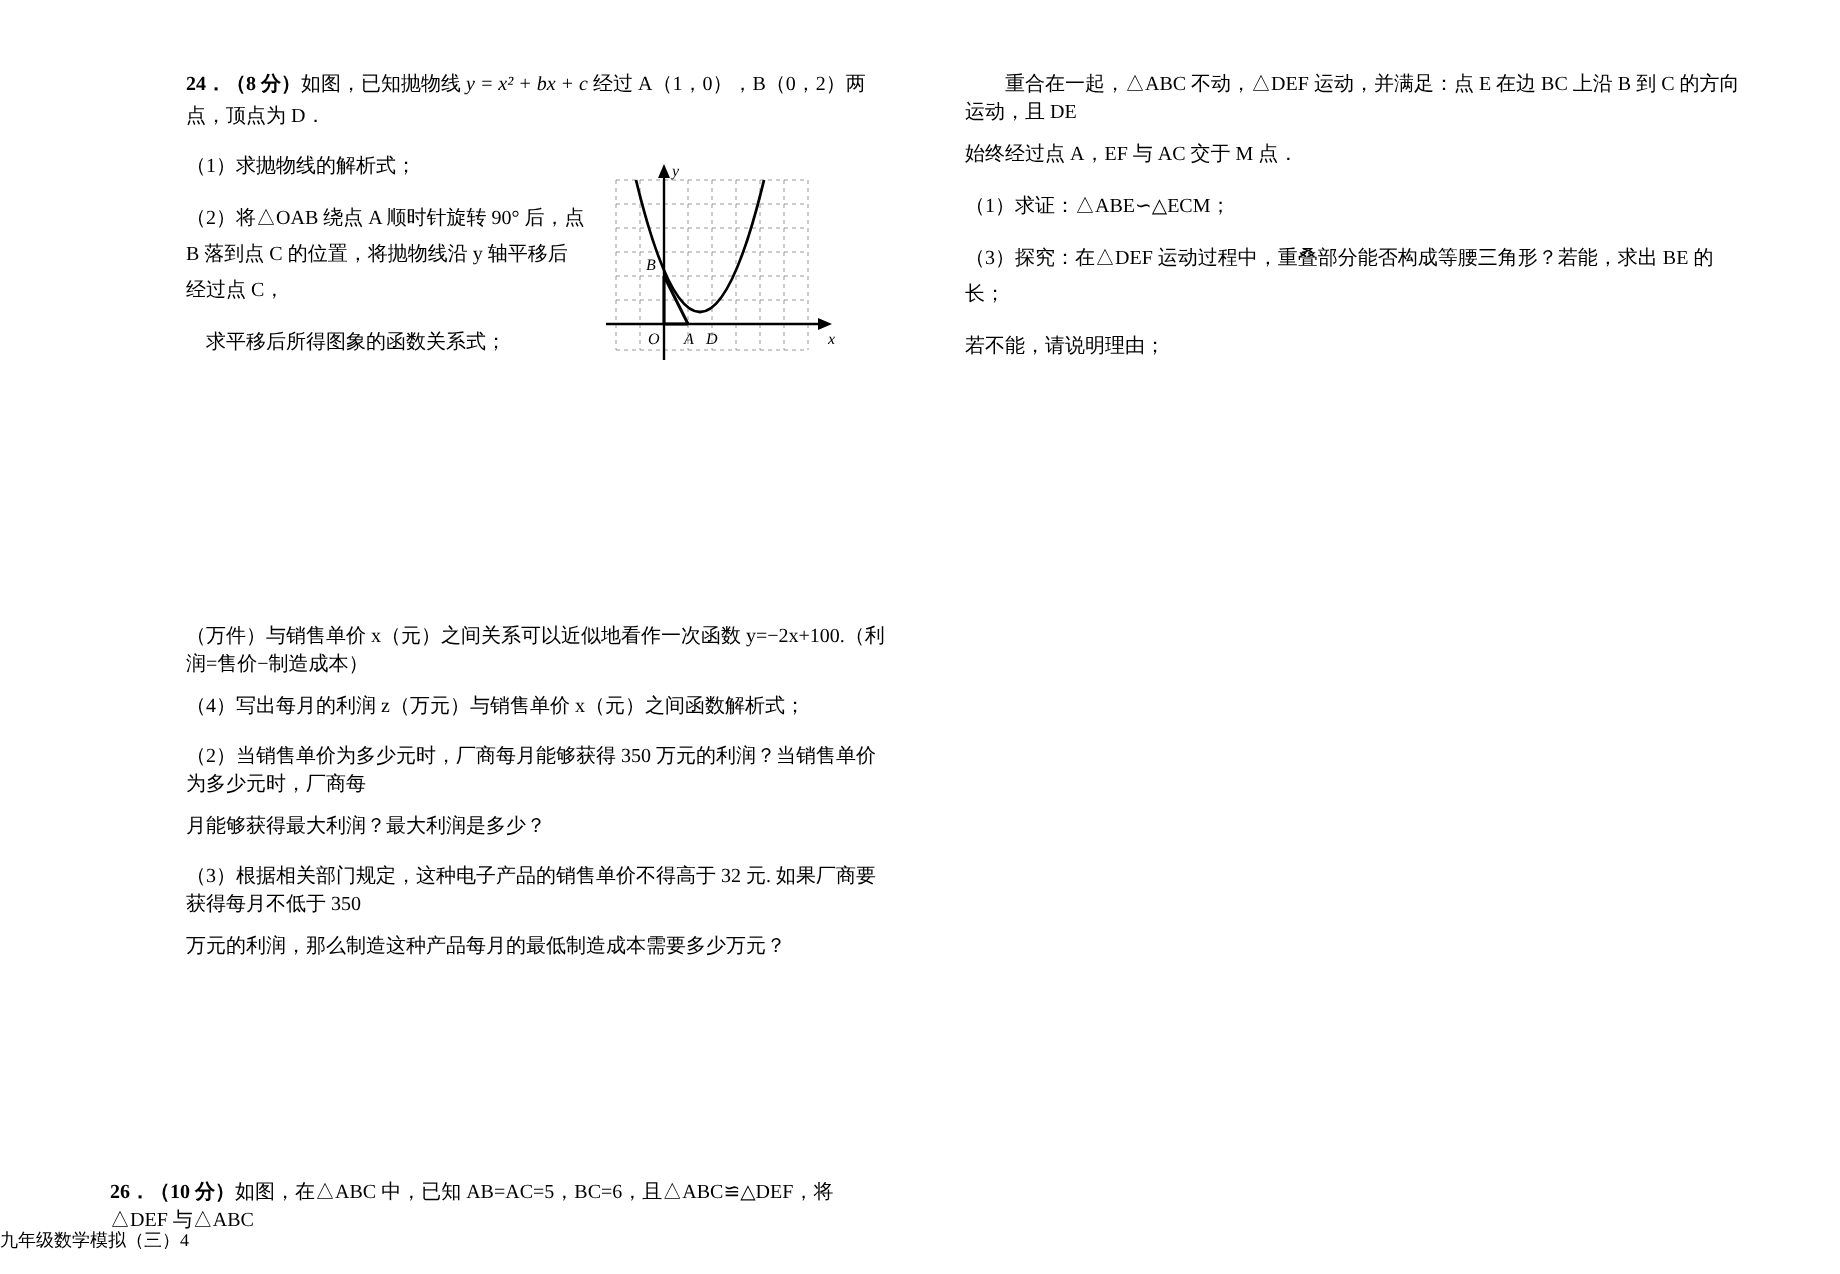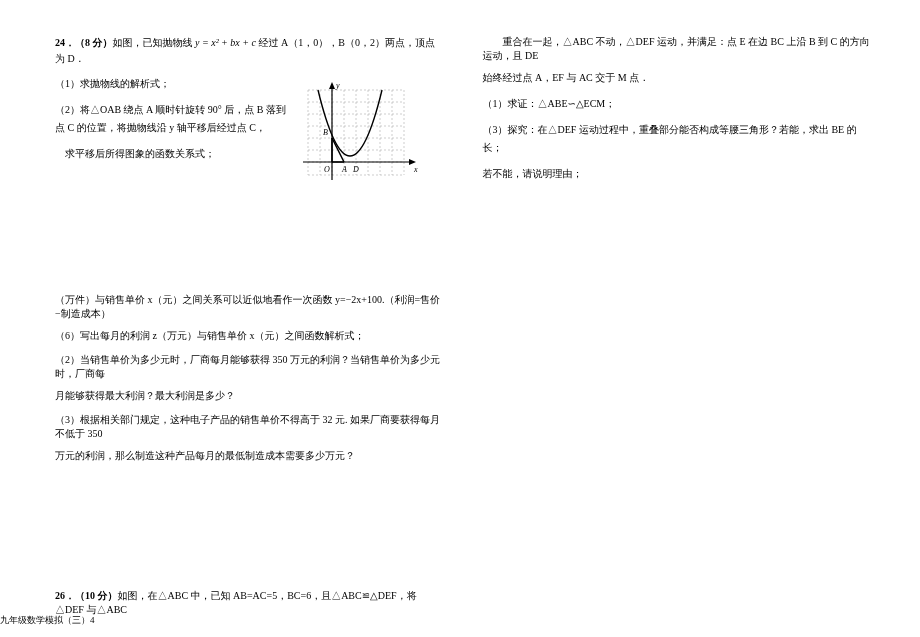--- a/index.html
+++ b/index.html
@@ -35,20 +35,21 @@
     .problem-header {
       margin-bottom: 8px;
       line-height: 1.6;
     }
     .problem-line {
       margin-bottom: 8px;
       line-height: 1.8;
     }
     .problem-section {
       margin-bottom: 40px;
+      margin-left: 38px;
     }
     .graph-container {
       position: absolute;
       right: 20px;
       top: 45px;
     }
     .graph-svg {
       width: 125px;
       height: 115px;
     }
@@ -135,21 +136,21 @@
           <text x="26" y="92" font-size="8" font-style="italic">O</text>
           <text x="44" y="92" font-size="8" font-style="italic">A</text>
           <text x="25" y="55" font-size="8" font-style="italic">B</text>
           <text x="55" y="92" font-size="8" font-style="italic">D</text>
         </svg>
       </div>
     </div>
 
     <div class="problem-section problem25">
       <div class="spacing-small">（万件）与销售单价 x（元）之间关系可以近似地看作一次函数 y=−2x+100.（利润=售价−制造成本）</div>
-      <div class="problem-line">（6）写出每月的利润 z（万元）与销售单价 x（元）之间函数解析式；</div>
+      <div class="problem-line">（4）写出每月的利润 z（万元）与销售单价 x（元）之间函数解析式；</div>
       <div class="spacing-small">（2）当销售单价为多少元时，厂商每月能够获得 350 万元的利润？当销售单价为多少元时，厂商每</div>
       <div class="problem-line">月能够获得最大利润？最大利润是多少？</div>
       <div class="spacing-small">（3）根据相关部门规定，这种电子产品的销售单价不得高于 32 元. 如果厂商要获得每月不低于 350</div>
       <div class="problem-line">万元的利润，那么制造这种产品每月的最低制造成本需要多少万元？</div>
     </div>
 
     <div class="problem26">
       <span class="bold">26．</span><span class="bold">（10 分）</span><span>如图，在△</span><span class="italic">ABC</span><span> 中，已知 </span><span class="italic">AB</span><span>=</span><span class="italic">AC</span><span>=5，</span><span class="italic">BC</span><span>=6，且△</span><span class="italic">ABC</span><span>≌△</span><span class="italic">DEF</span><span>，将△</span><span class="italic">DEF</span><span> 与△</span><span class="italic">ABC</span>
     </div>
   </div>

